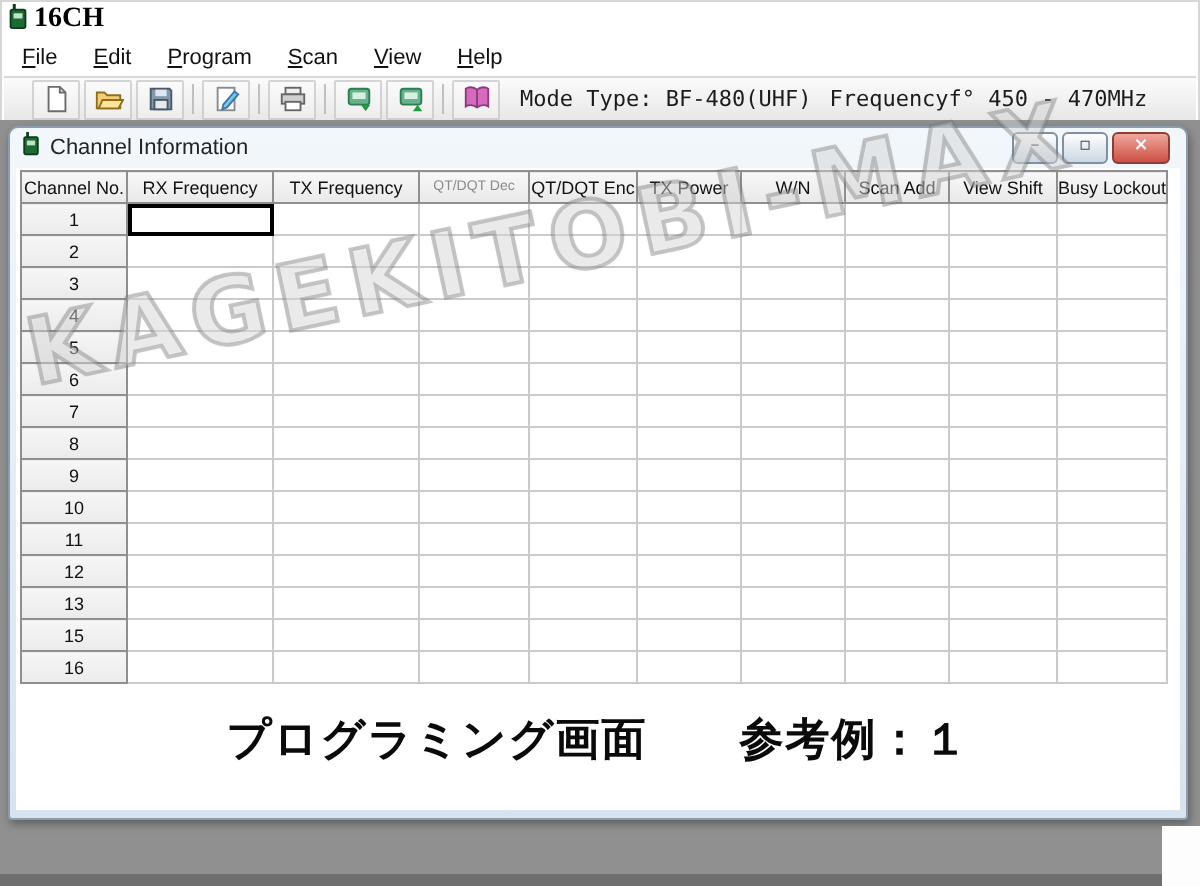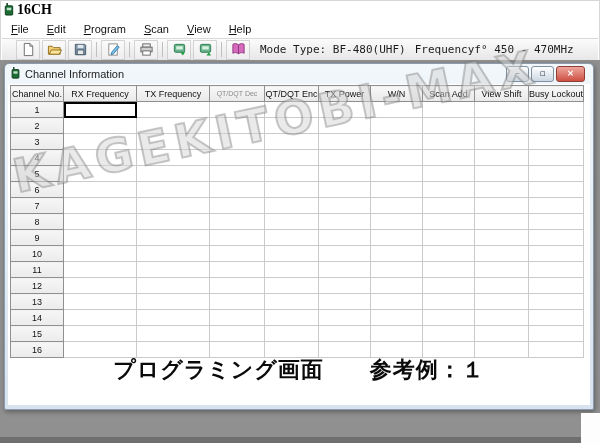--- a/index.html
+++ b/index.html
@@ -346,32 +346,20 @@
                 <td></td>
                 <td></td>
                 <td></td>
                 <td></td>
                 <td></td>
                 <td></td>
                 <td></td>
                 <td></td>
               </tr>
               <tr>
-                <th>14</th>
-                <td></td>
-                <td></td>
-                <td></td>
-                <td></td>
-                <td></td>
-                <td></td>
-                <td></td>
-                <td></td>
-                <td></td>
-              </tr>
-              <tr>
                 <th>15</th>
                 <td></td>
                 <td></td>
                 <td></td>
                 <td></td>
                 <td></td>
                 <td></td>
                 <td></td>
                 <td></td>
                 <td></td>

